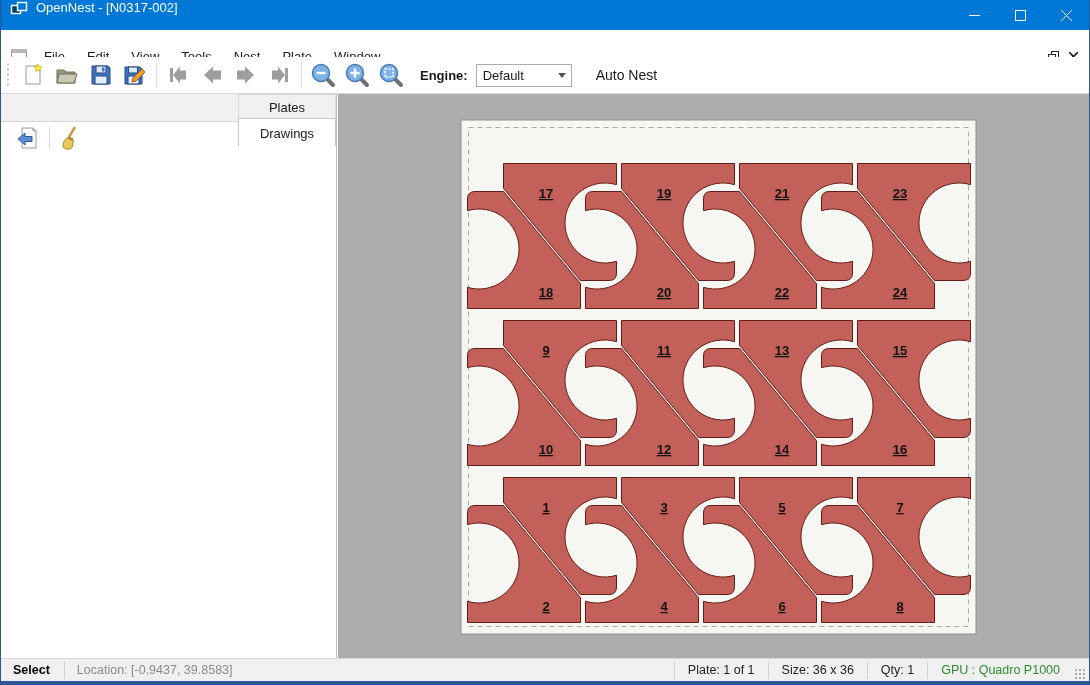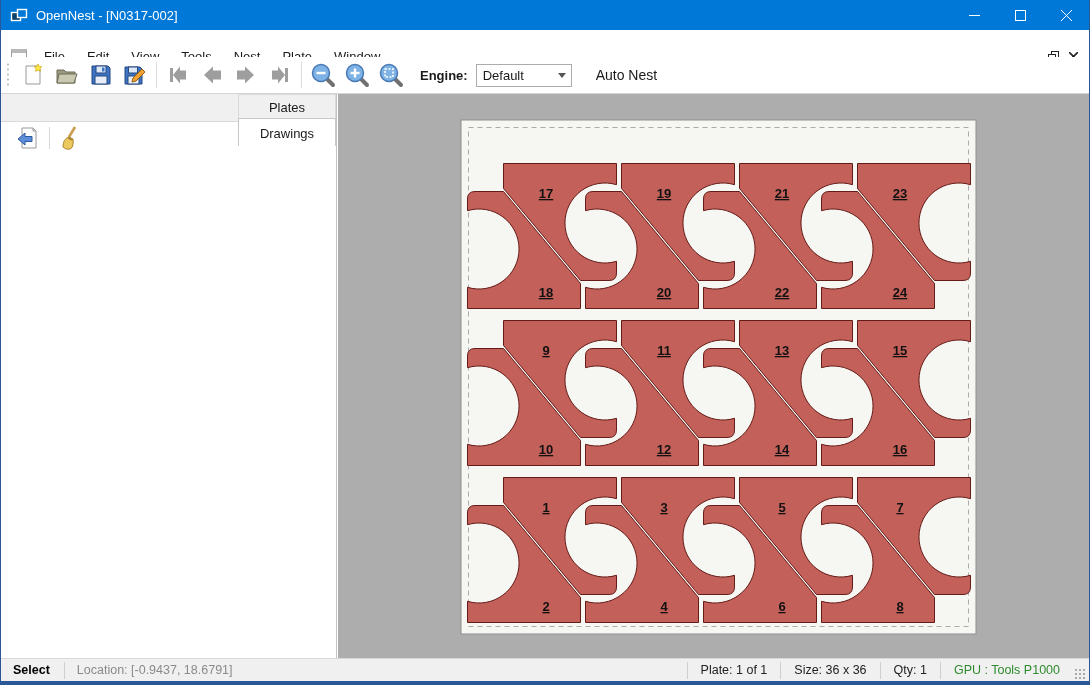--- a/index.html
+++ b/index.html
@@ -3,21 +3,21 @@
 <meta charset="utf-8">
 <style>
   * { margin:0; padding:0; box-sizing:border-box; }
   html,body { width:1090px; height:685px; }
   body {
     font-family:"Liberation Sans", sans-serif;
     position:relative; background:#fff; overflow:hidden;
     border-left:1px solid #2b5797; border-right:1px solid #2b5797;
   }
   
-  .titlebar { position:absolute; left:0; top:0; width:100%; height:30px; background:#0078D7; display:flex; align-items:center; }
+  .titlebar { position:absolute; left:0; top:0; width:100%; height:30px; background:#0078D7; display:flex; align-items:flex-start; }
   .titlebar .app-icon { width:18px; height:16px; margin-left:9px; position:relative; }
   .titlebar .title { color:#fff; font-size:13px; margin-left:8px; flex:1; }
   .caption-btns { display:flex; height:30px; }
   .caption-btn { width:46px; height:30px; display:flex; align-items:center; justify-content:center; }
   
   .menubar { position:absolute; left:0; top:30px; width:100%; height:27px; background:#fff; display:flex; align-items:center; border-bottom:1px solid #f0f0f0;margin-top:13px; }
   .mdi-doc-icon { width:16px; height:14px; margin-left:10px; background:#fdfdfd; border:1px solid #9a9a9a; border-top:4px solid #b8b8b8; }
   .menu-item { font-size:13px; color:#1a1a1a; padding:5px 11px; cursor:default; }
   .mdi-btns { margin-left:auto; display:flex; align-items:center; margin-right:6px; }
   .mdi-btn { width:20px; height:18px; display:flex; align-items:center; justify-content:center; }
@@ -287,27 +287,27 @@
         <text x="781" y="512" text-anchor="middle" font-size="13" font-weight="bold" fill="#111" text-decoration="underline">5</text>
         <path d="M 0.5,0.5 L 113.5,0.5 L 113.5,21.7 A 40,40 0 1 0 113.5,98.3 L 113.5,110 Q 113.5,117.5 106,117.5 L 77.5,117.5 L 0.5,25.5 Z" fill="#C4605A" stroke="#651B17" stroke-width="1" transform="translate(856,477)"></path>
         <text x="899" y="512" text-anchor="middle" font-size="13" font-weight="bold" fill="#111" text-decoration="underline">7</text>
       </g>
   </svg>
 </div>
 
 <div class="statusbar">
   <span class="sb-mode">Select</span>
   <span class="sb-sep"></span>
-  <span class="sb-loc">Location: [-0.9437, 18.6791]</span>
+  <span class="sb-loc">Location: [-0.9437, 39.8583]</span>
   <div class="sb-right">
     <span class="sb-sep"></span>
     <span class="sb-cell">Plate: 1 of 1</span>
     <span class="sb-sep"></span>
     <span class="sb-cell">Size: 36 x 36</span>
     <span class="sb-sep"></span>
     <span class="sb-cell">Qty: 1</span>
     <span class="sb-sep"></span>
-    <span class="sb-gpu">GPU : Tools P1000</span>
+    <span class="sb-gpu">GPU : Quadro P1000</span>
     <span class="sb-grip"></span>
   </div>
 </div>
 
 <div class="bottom-strip"></div>
 
 </body></html>

